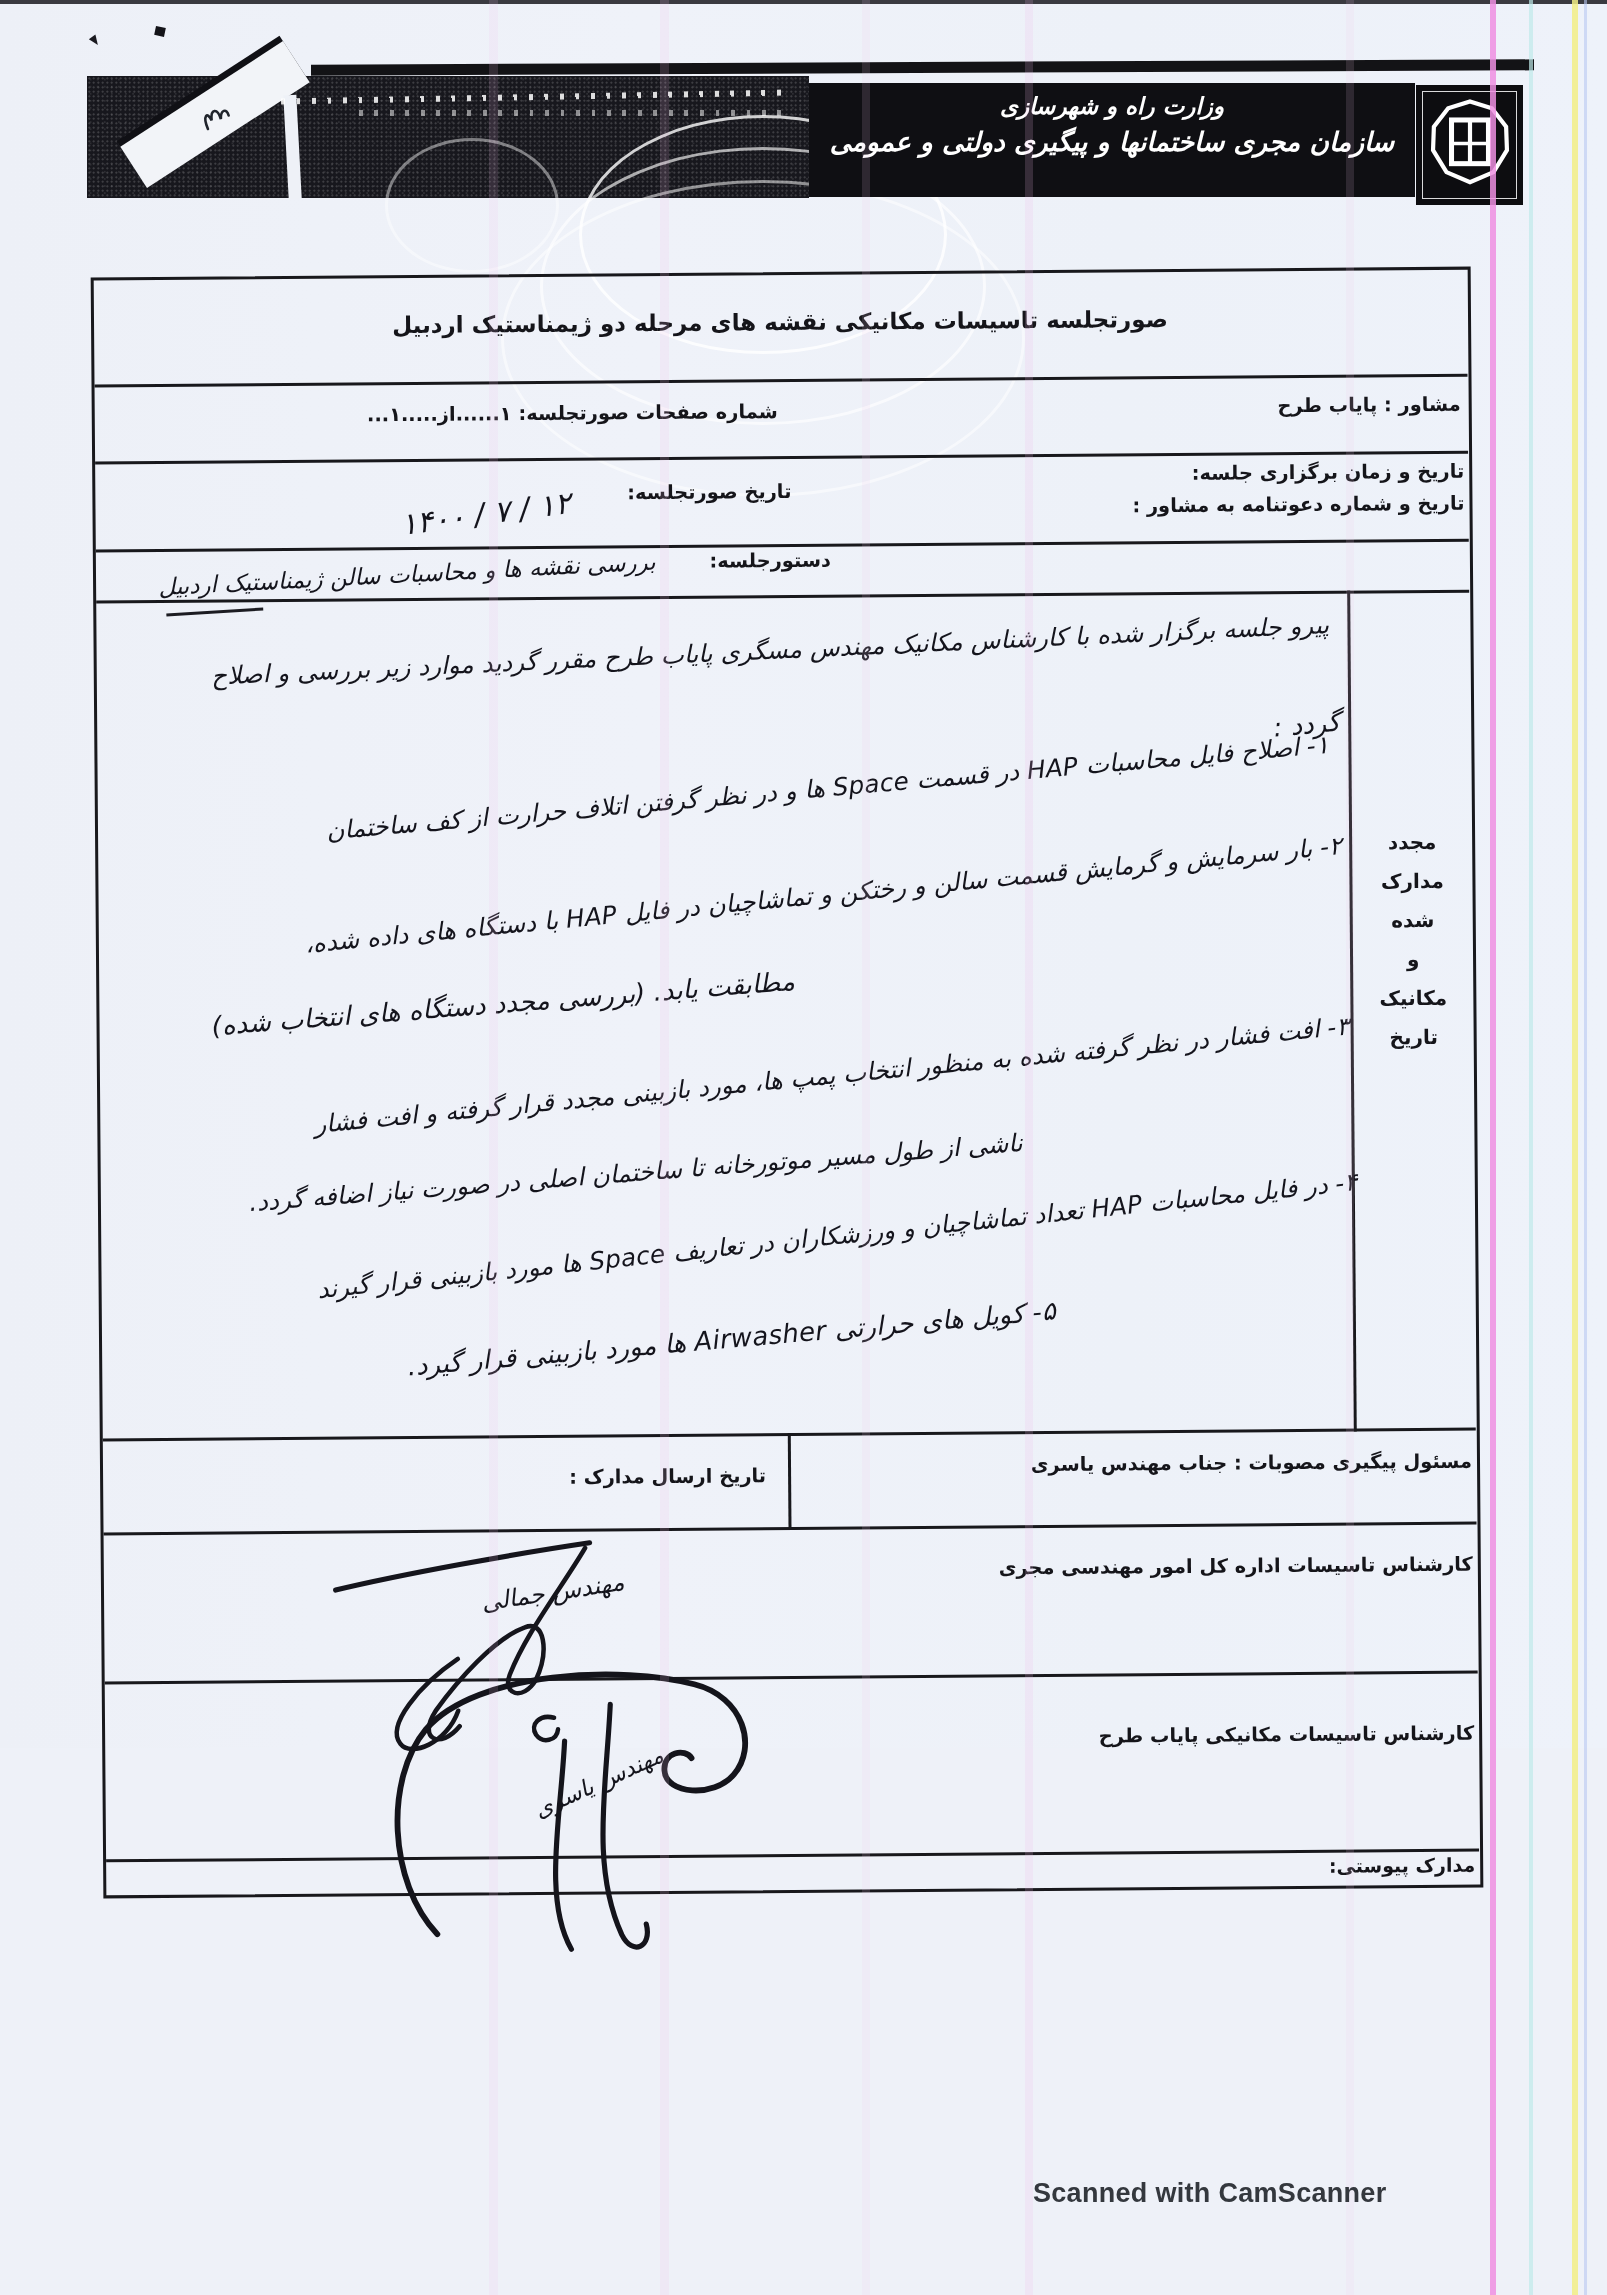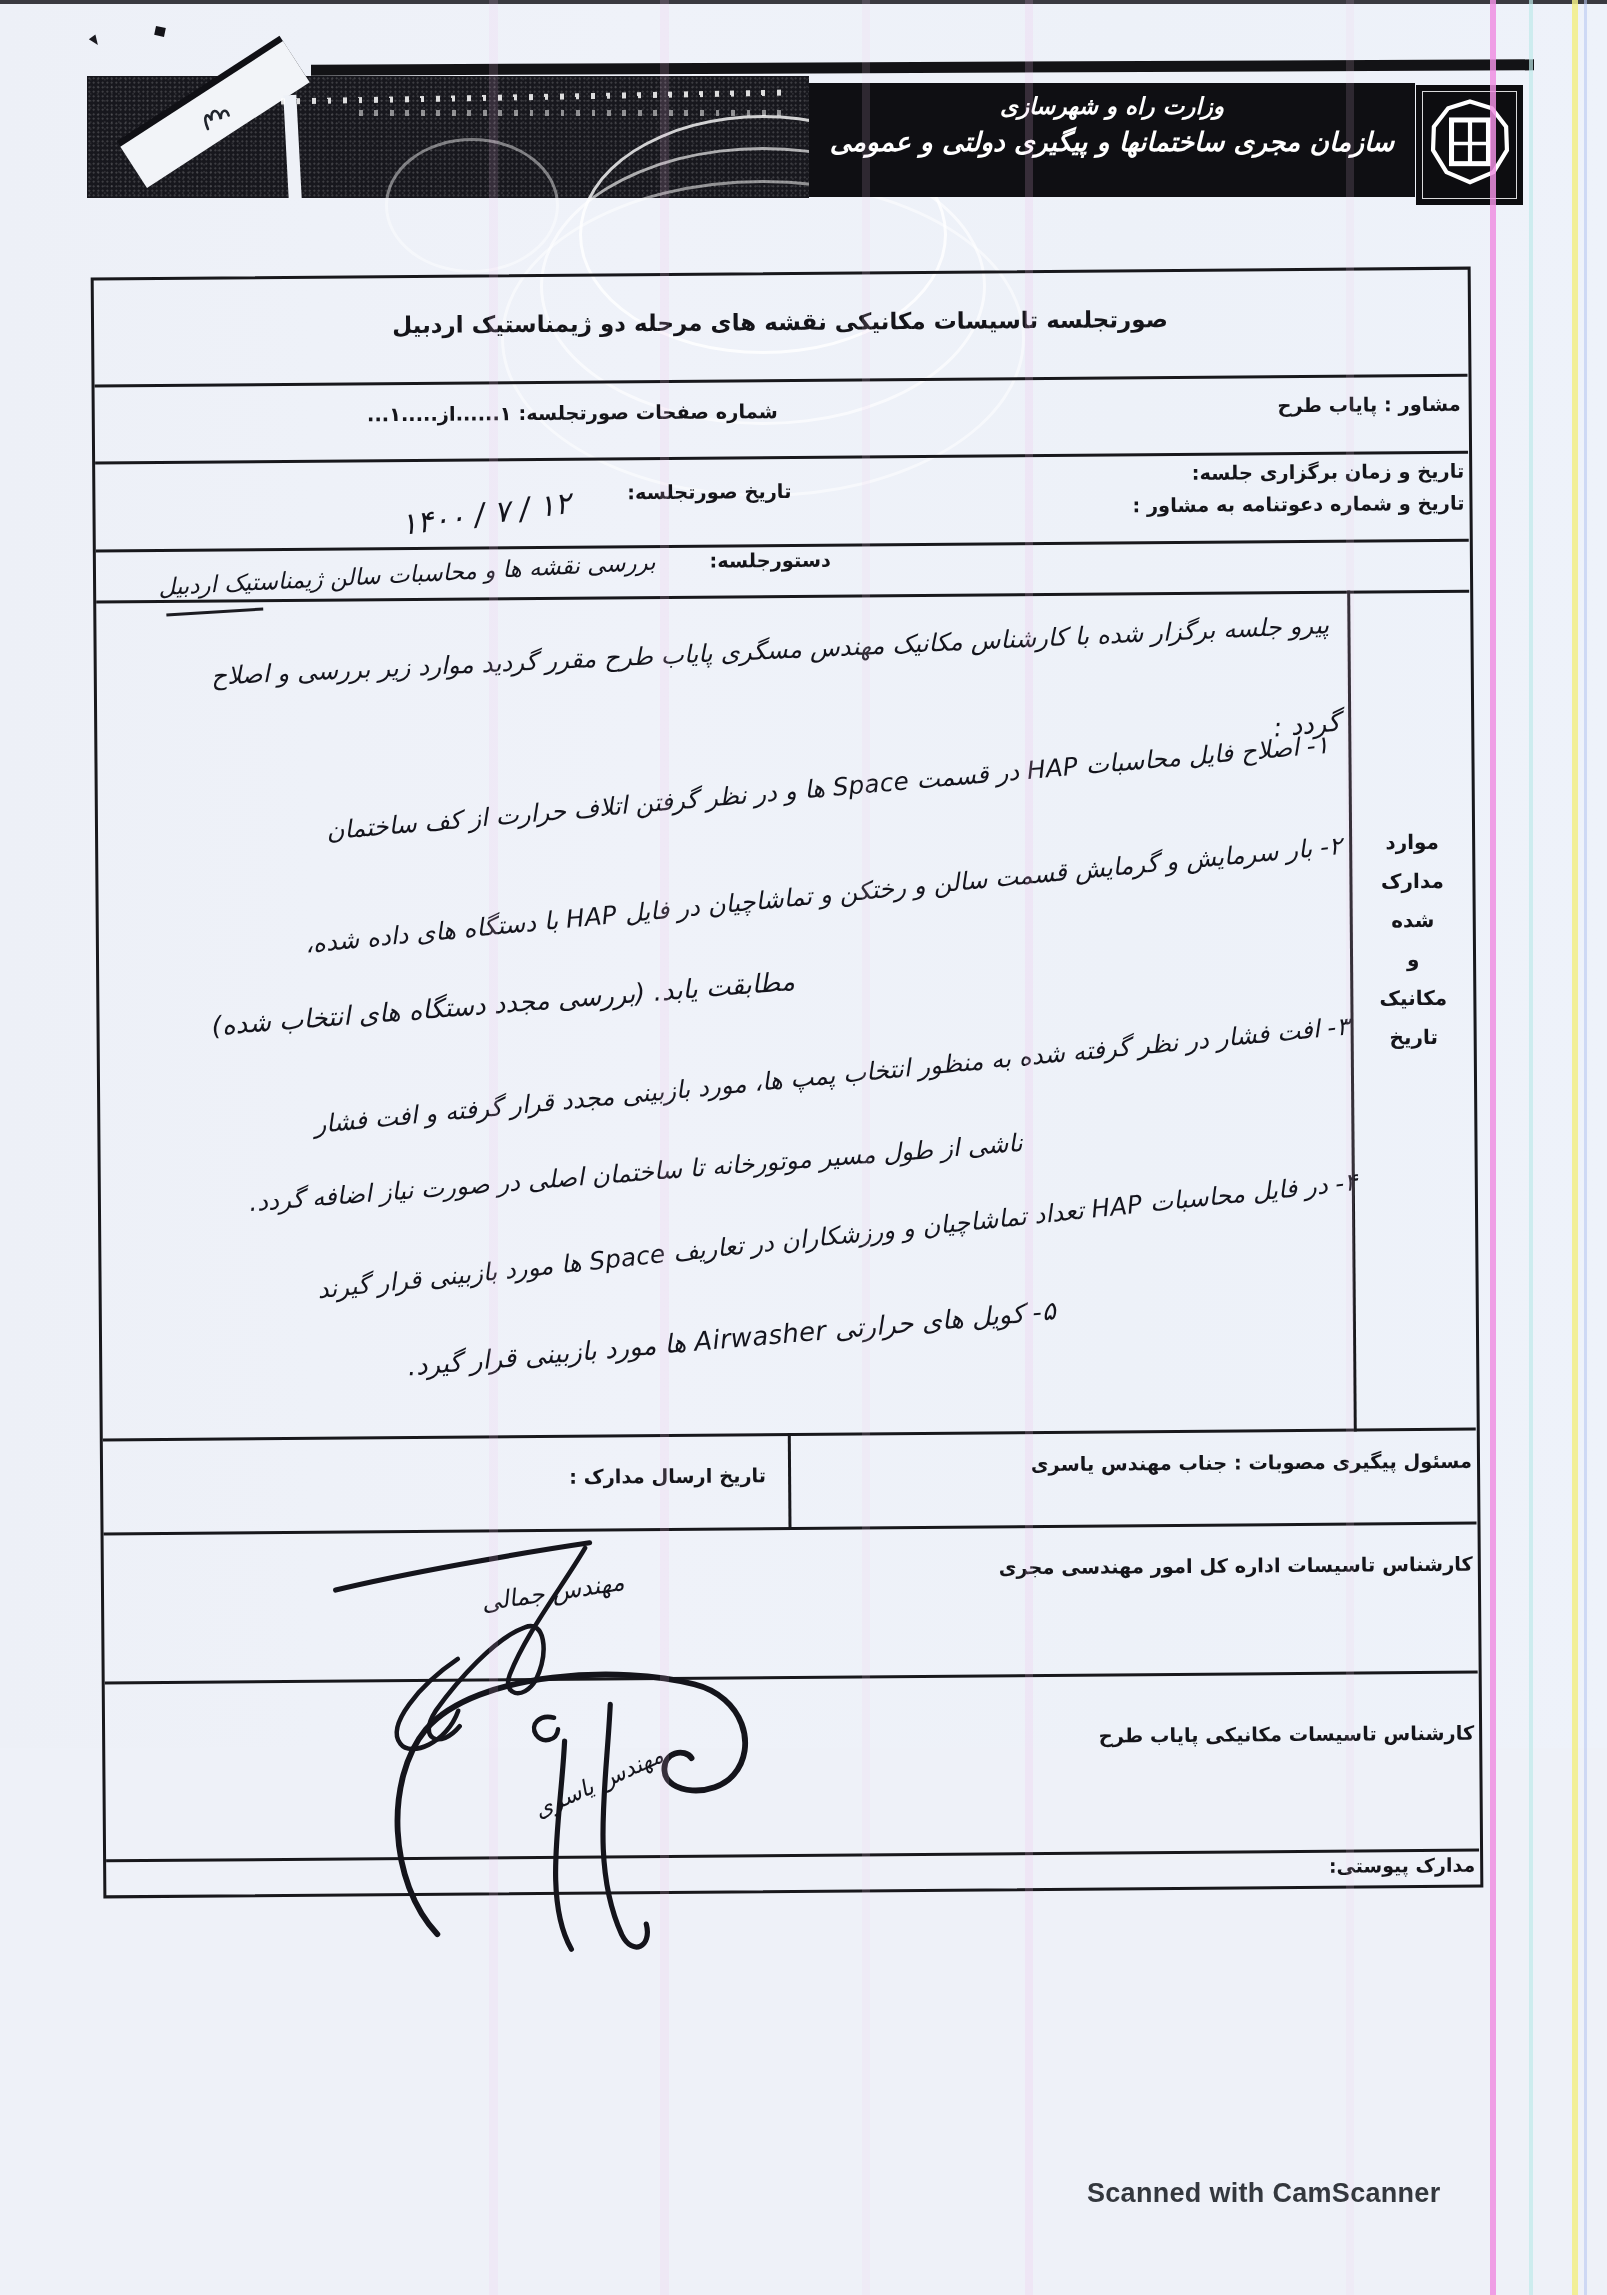--- a/index.html
+++ b/index.html
@@ -30,21 +30,21 @@
   .logo-inner{position:absolute;left:5.8px;top:5.8px;right:5.8px;bottom:5.8px;border:1.3px solid rgba(255,255,255,.85);}
   
   .tilt{position:absolute;left:0;top:0;width:1608px;height:2295px;transform:rotate(-0.45deg);transform-origin:787px 1081px;}
   .tbl{position:absolute;left:97px;top:272px;width:1380px;height:1621px;border:3.2px solid #18181c;box-sizing:border-box;}
   .hline{position:absolute;left:0;width:1373px;height:3.2px;background:#18181c;}
   .vseg{position:absolute;width:3.2px;background:#18181c;}
   .lbl{position:absolute;color:#15151a;font-weight:bold;font-size:19.4px;direction:rtl;}
   .title{font-size:23px;letter-spacing:0.3px;text-align:center;}
   .hw{position:absolute;color:#14141c;font-style:italic;direction:rtl;font-size:26px;letter-spacing:0.3px;white-space:nowrap;}
   .sigsvg{position:absolute;left:0;top:0;width:1608px;height:2295px;pointer-events:none;}
-  .cam{position:absolute;left:1087px;top:2178px;width:401px;color:#34383e;font-family:"Liberation Sans","DejaVu Sans",sans-serif;
+  .cam{position:absolute;left:1033px;top:2178px;width:401px;color:#34383e;font-family:"Liberation Sans","DejaVu Sans",sans-serif;
        font-size:27px;font-weight:bold;letter-spacing:0.3px;}
   .mark-dot{position:absolute;left:155px;top:27px;width:10.4px;height:9px;background:#131318;transform:rotate(12deg);}
   .mark-tick{position:absolute;left:91px;top:36px;width:0;height:0;border-left:4.5px solid transparent;
              border-right:4.5px solid transparent;border-top:10.4px solid #1a1a20;transform:rotate(-35deg);}
   .underline{position:absolute;background:#1c1c22;height:2.6px;}
 </style>
 </head>
 <body>
 
 <div class="page">
@@ -108,21 +108,21 @@
     <div class="lbl" style="left:1097px;top:465px;width:372px;text-align:right;">تاریخ و زمان برگزاری جلسه:</div>
     <div class="lbl" style="left:1097px;top:497px;width:372px;text-align:right;">تاریخ و شماره دعوتنامه به مشاور :</div>
     <div class="lbl" style="left:576px;top:480px;width:220px;text-align:right;">تاریخ صورتجلسه:</div>
     <div class="hw" style="left:382px;top:495px;width:194px;font-size:30px;transform:rotate(-7deg);">۱۲ / ۷ / ۱۴۰۰</div>
 
     <div class="lbl" style="left:673px;top:549px;width:162px;text-align:right;">دستورجلسه:</div>
     <div class="hw" style="left:162px;top:558px;width:511px;font-size:23px;text-align:left;transform:rotate(-2.5deg);">بررسی نقشه ها و محاسبات سالن ژیمناستیک اردبیل</div>
     <div class="underline" style="left:170px;top:606px;width:97px;transform:rotate(-3deg);"></div>
 
     <div class="lbl" style="left:1353px;top:828px;width:122px;text-align:center;line-height:1.95;font-size:20px;">
-      <span style="display:block">موارد</span>
+      <span style="display:block">مجدد</span>
       <span style="display:block">مدارک</span>
       <span style="display:block">شده</span>
       <span style="display:block">و</span>
       <span style="display:block">مکانیک</span>
       <span style="display:block">تاریخ</span>
     </div>
 
     <div class="hw" style="left:149px;top:637px;width:1184px;transform:rotate(-2.2deg);font-size:24.6px;">پیرو جلسه برگزار شده با کارشناس مکانیک مهندس مسگری پایاب طرح مقرر گردید موارد زیر بررسی و اصلاح</div>
     <div class="hw" style="left:1246px;top:715px;width:97px;transform:rotate(-5deg);">گردد :</div>
     <div class="hw" style="left:162px;top:780px;width:1171px;transform:rotate(-4.5deg);font-size:24.6px;">۱- اصلاح فایل محاسبات HAP در قسمت Space ها و در نظر گرفتن اتلاف حرارت از کف ساختمان</div>

